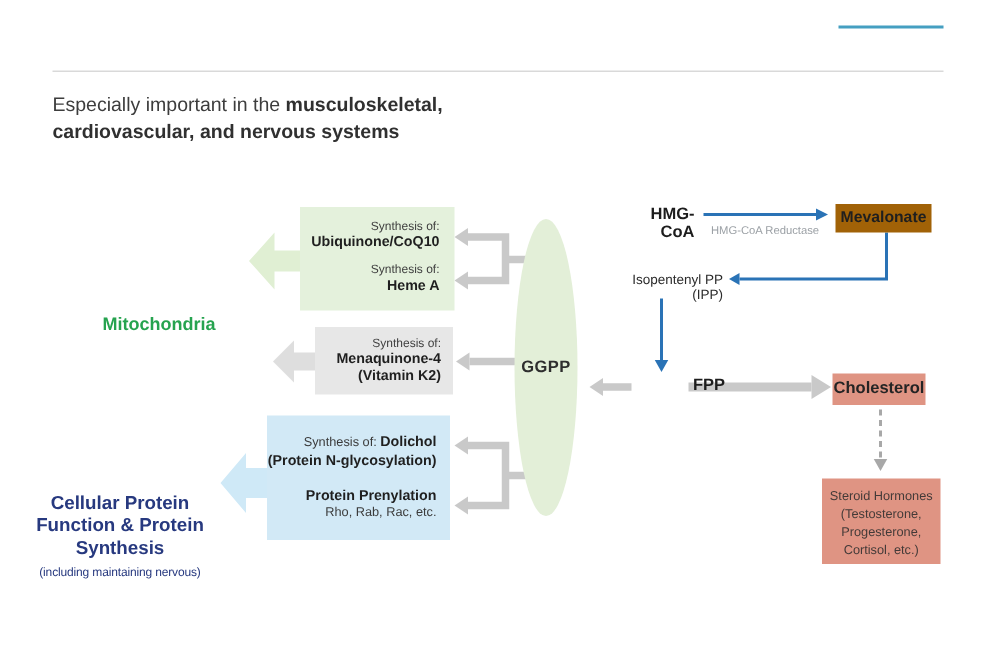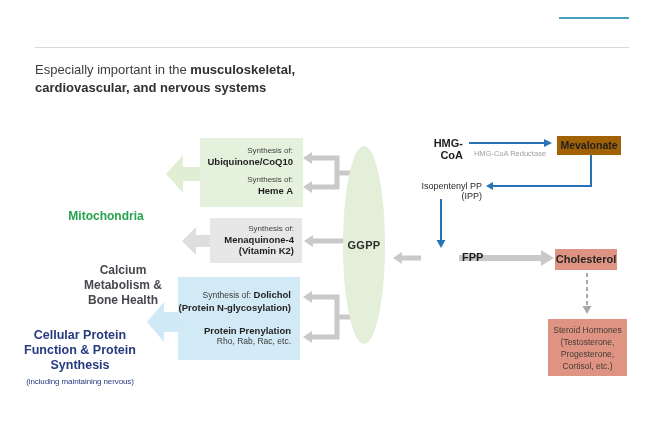--- a/index.html
+++ b/index.html
@@ -111,25 +111,20 @@
       <path d="M587,273 V306" stroke="#a8a8a8" stroke-width="2" stroke-dasharray="4,3" fill="none"></path>
       <polygon points="582.5,306 591.5,306 587,314" fill="#a8a8a8"></polygon>
     </g>
   </svg>
 
   <div class="abs ggpp">
     <span>GGPP</span>
   </div>
 
   <div class="abs organ lbl-mito">Mitochondria</div>
-  <div class="abs organ lbl-bone">
-    <div>Calcium</div>
-    <div>Metabolism &amp;</div>
-    <div>Bone Health</div>
-  </div>
   <div class="abs organ lbl-cell">
     <div>Cellular Protein</div>
     <div>Function &amp; Protein</div>
     <div>Synthesis</div>
     <div class="note">(including maintaining nervous)</div>
   </div>
 
   <div class="abs box box-green">
     <div class="syn">Synthesis of:</div>
     <div class="prod">Ubiquinone/CoQ10</div>

